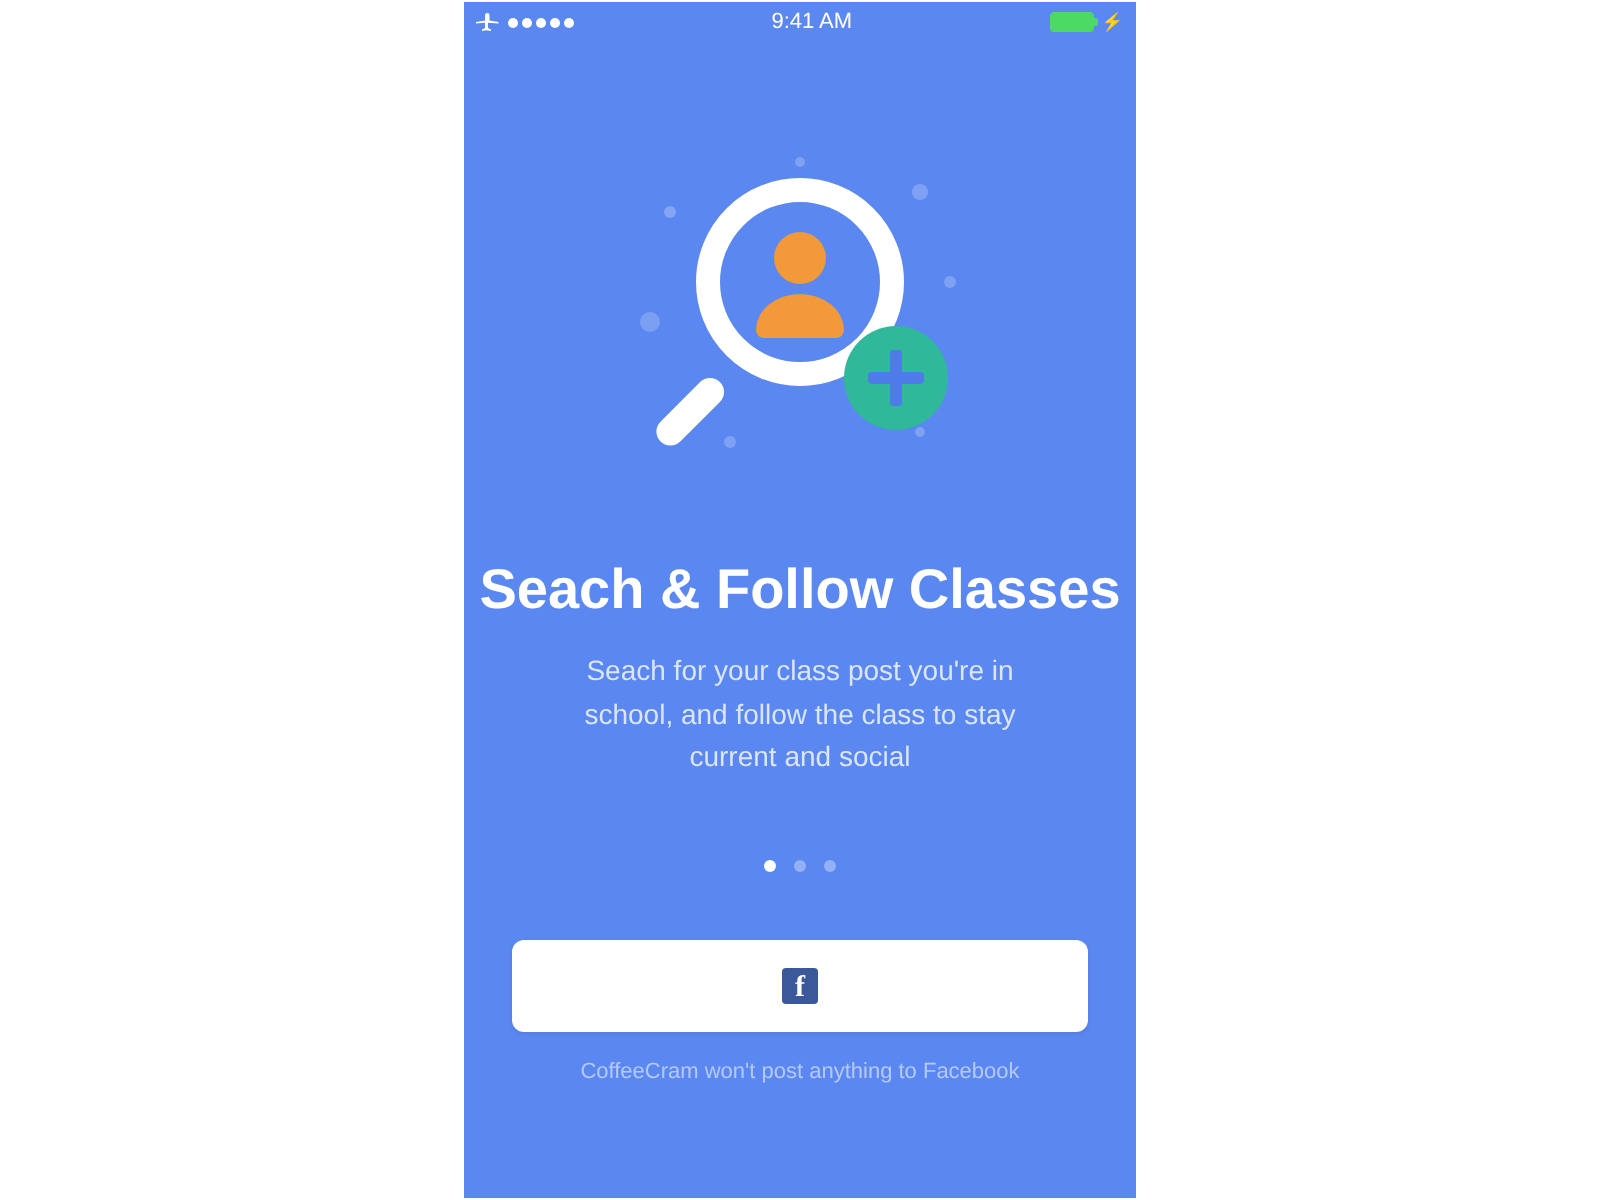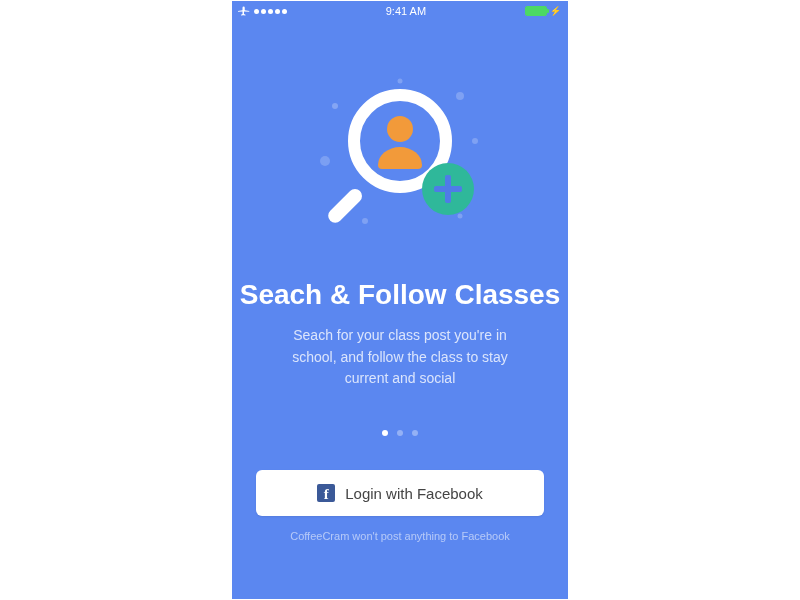--- a/index.html
+++ b/index.html
@@ -101,20 +101,19 @@
 
     <div class="pager">
       <span class="active"></span>
       <span></span>
       <span></span>
     </div>
 
     <div class="cta-wrap">
       <button class="cta">
         <span class="fb">f</span>
-        <span>Login with Facebook</span>
       </button>
     </div>
 
     <div class="foot">CoffeeCram won't post anything to Facebook</div>
 
   </div>
 </div>
 
 </body></html>

